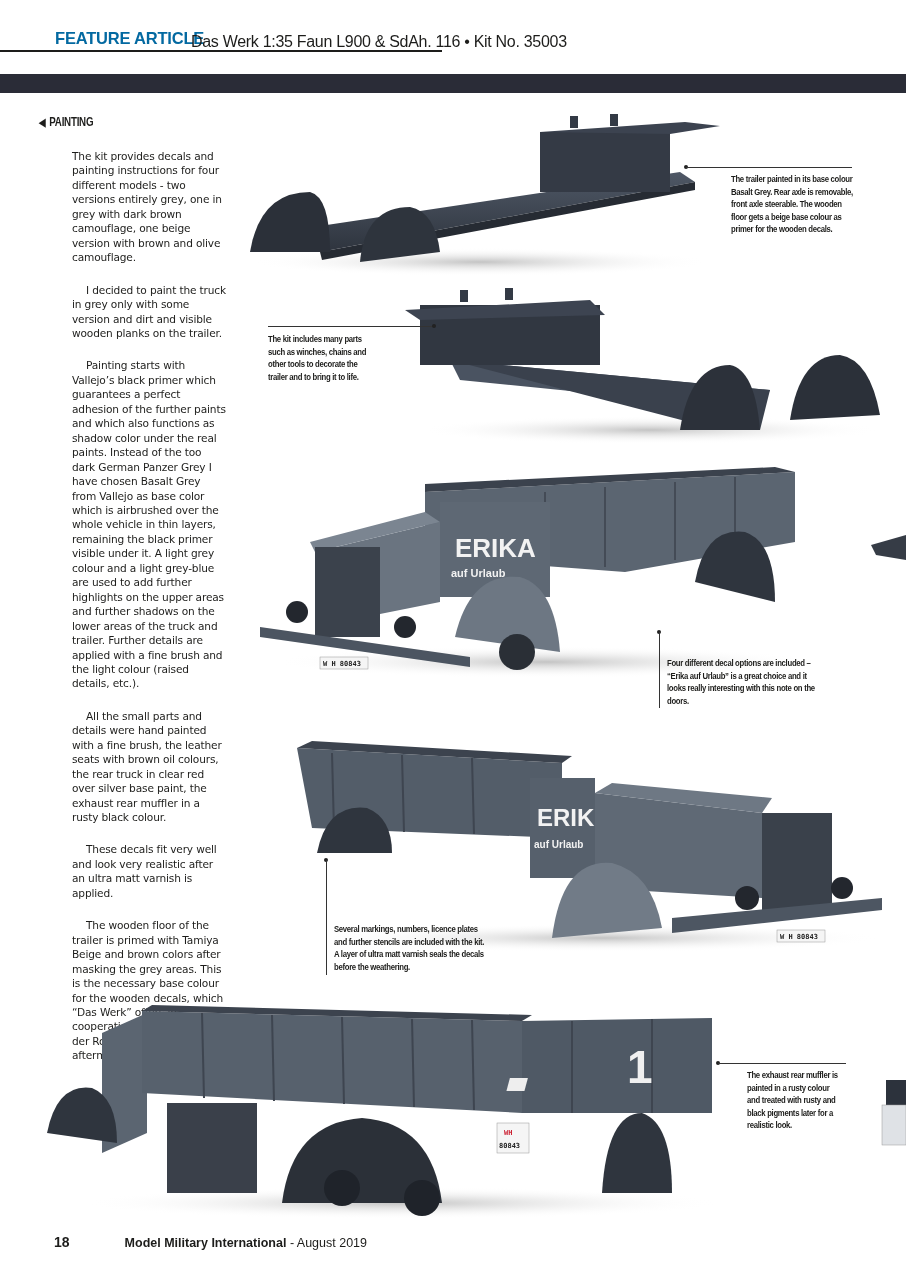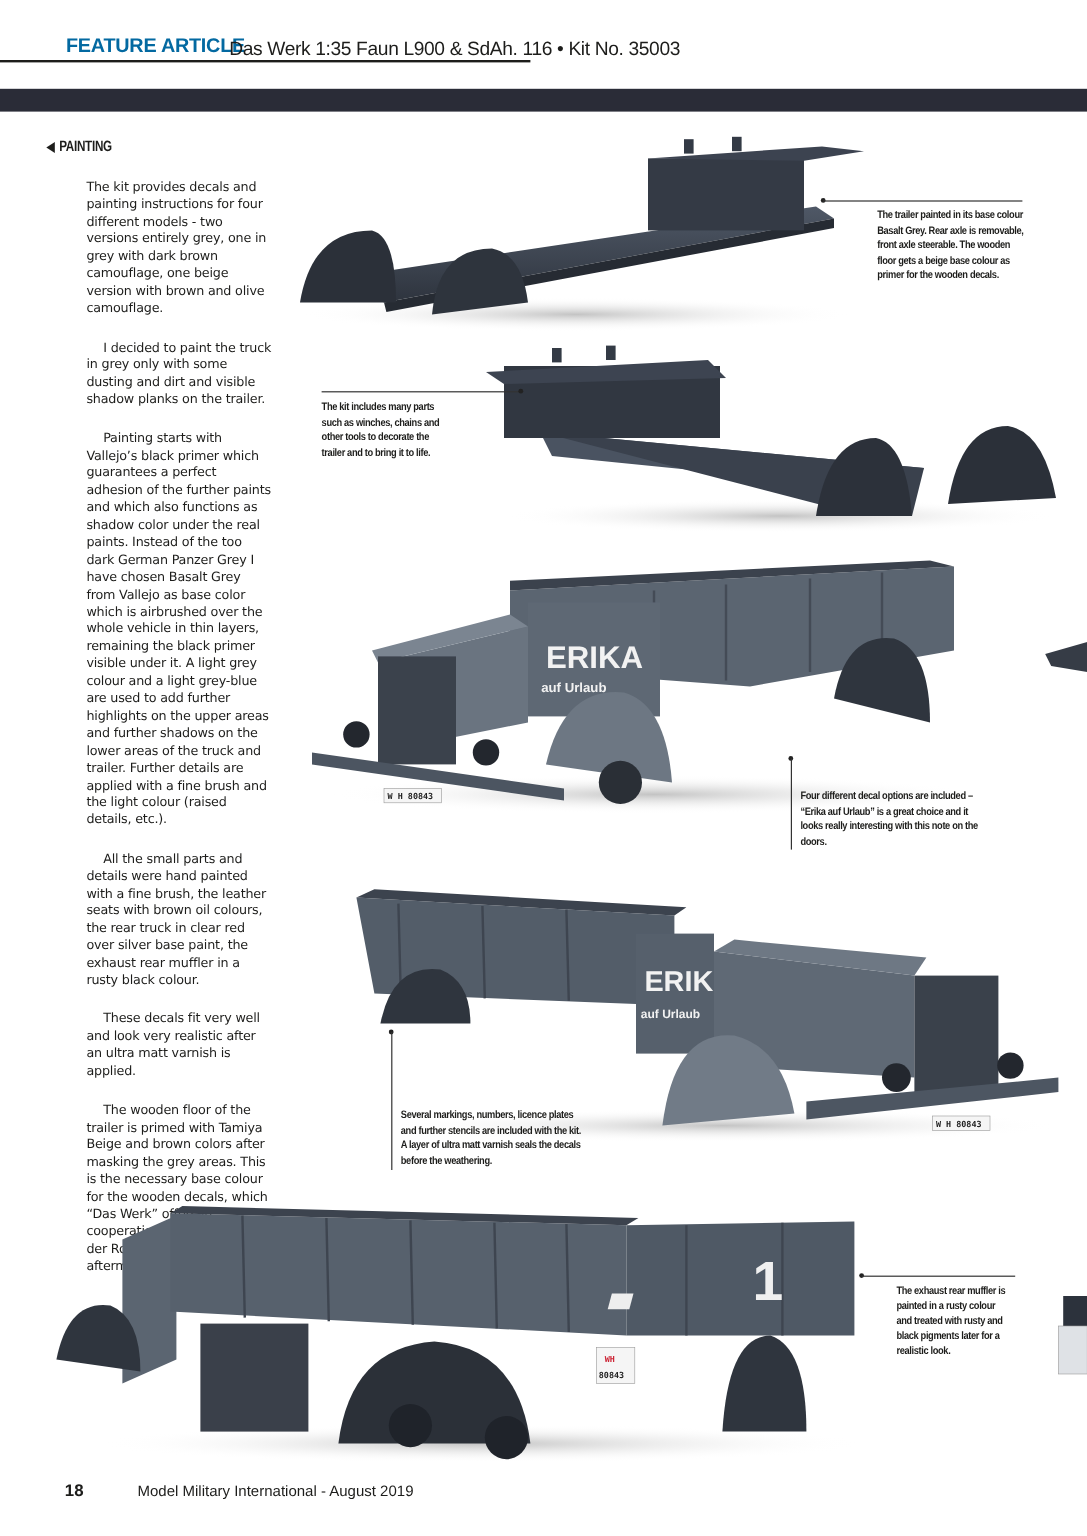--- a/index.html
+++ b/index.html
@@ -22,38 +22,38 @@
   .leader-h { position: absolute; height: 1px; background: #333; }
   .leader-v { position: absolute; width: 1px; background: #333; }
   .dot { position: absolute; width: 4px; height: 4px; border-radius: 50%; background: #222; }
 
   
   .photo { position: absolute; font-weight: bold; }
   .photo svg { display: block; }
 
   
   .footer { position: absolute; left: 54px; top: 1234px; white-space: nowrap; font-family: "Liberation Sans", sans-serif; font-size: 12.5px; }
-  .footer .page-num { font-weight: 900; font-size: 14px; margin-right: 6px; }
-  .footer .mag { font-weight: 400; padding-left: 39px; }
+  .footer .page-num { font-weight: 900; font-size: 14px; margin-right: 16px; }
+  .footer .mag { font-weight: 700; padding-left: 39px; }
 </style>
 </head>
 <body>
 
 <div class="header-title">FEATURE ARTICLE</div>
 <div class="header-sub">Das Werk 1:35 Faun L900 &amp; SdAh. 116 • Kit No. 35003</div>
 <div class="header-line"></div>
 <div class="dark-band"></div>
 
 <div class="section-head">
   <span class="arrow">◀</span><span>PAINTING</span>
 </div>
 
 <div class="body-col">
   <p>The kit provides decals and painting instructions for four different models - two versions entirely grey, one in grey with dark brown camouflage, one beige version with brown and olive camouflage.</p>
-  <p class="indent">I decided to paint the truck in grey only with some dusting and dirt and visible shadow planks on the trailer.</p>
+  <p class="indent">I decided to paint the truck in grey only with some version and dirt and visible wooden planks on the trailer.</p>
   <p class="indent">Painting starts with Vallejo’s black primer which guarantees a perfect adhesion of the further paints and which also functions as shadow color under the real paints. Instead of the too dark German Panzer Grey I have chosen Basalt Grey from Vallejo as base color which is airbrushed over the whole vehicle in thin layers, remaining the black primer visible under it. A light grey colour and a light grey-blue are used to add further highlights on the upper areas and further shadows on the lower areas of the truck and trailer. Further details are applied with a fine brush and the light colour (raised details, etc.).</p>
   <p class="indent">All the small parts and details were hand painted with a fine brush, the leather seats with brown oil colours, the rear truck in clear red over silver base paint, the exhaust rear muffler in a rusty black colour.</p>
   <p class="indent">These decals fit very well and look very realistic after an ultra matt varnish is applied.</p>
   <p class="indent">The wooden floor of the trailer is primed with Tamiya Beige and brown colors after masking the grey areas. This is the necessary base colour for the wooden decals, which “Das Werk” offers in cooperation with Uschi Van der Rosten for this kit as aftermarket supply.</p>
 </div>
 
 <div class="photo" style="left:240px; top:112px;">
   <svg width="500" height="170" viewBox="0 0 500 170">
     <defs>
       <linearGradient id="deck1" x1="0" y1="0" x2="0" y2="1">

